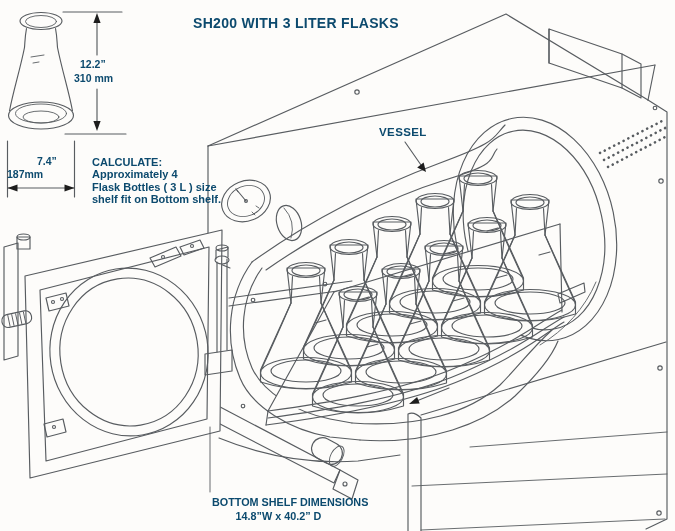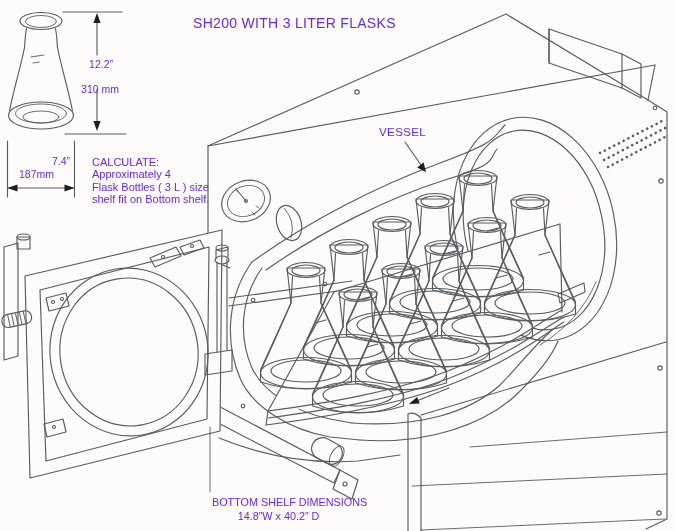--- a/index.html
+++ b/index.html
@@ -11,23 +11,23 @@
     overflow:hidden;
   }
   #lineart{position:absolute;left:0;top:0;}
   #lineart path,#lineart ellipse,#lineart line,#lineart polyline,#lineart circle,#lineart rect{
     fill:none;stroke:#585c60;stroke-width:1.15;stroke-linecap:round;stroke-linejoin:round;
   }
   #lineart .whitefill{fill:#fdfcfa;}
   #lineart .nofill-thin{stroke-width:0.9;}
   #lineart .solidhead{fill:#1d1d1d;stroke:none;}
   #lineart .dots{stroke-dasharray:0.1 5.2;stroke-width:2.6;stroke-linecap:round;}
-  .lbl{position:absolute;font-weight:400;color:#6d28d9;white-space:nowrap;}
+  .lbl{position:absolute;font-weight:700;color:#0c4a6e;white-space:nowrap;}
   .lbl-title{font-size:14px;letter-spacing:.3px;}
-  .lbl-dim{font-size:10.5px;text-align:right;}
+  .lbl-dim{font-size:10.5px;text-align:left;}
   .lbl-note{font-size:11px;line-height:12.4px;}
   .lbl-vessel{font-size:11.5px;letter-spacing:.4px;}
   .lbl-shelf{font-size:10.8px;}
   .lbl-center{text-align:center;}
 </style>
 </head>
 <body>
 
 <div id="stage">
 
@@ -296,21 +296,21 @@
       <path d="M449,388 L414,402"></path>
       <polygon class="solidhead" points="409,404 419.7,403.6 417.1,397.1"></polygon>
     </g>
 
     <path class="nofill-thin" d="M210,427 L210,492"></path>
   </svg>
 
   <div class="lbl lbl-title" style="left:193px;top:15px;">SH200 WITH 3 LITER FLASKS</div>
 
   <div class="lbl lbl-dim" style="left:80px;top:58px;width:33px;">12.2”</div>
-  <div class="lbl lbl-dim" style="left:74px;top:83px;width:45px;">310 mm</div>
+  <div class="lbl lbl-dim" style="left:74px;top:72px;width:45px;">310 mm</div>
   <div class="lbl lbl-dim" style="left:37px;top:155px;width:33px;">7.4”</div>
   <div class="lbl lbl-dim" style="left:7px;top:168px;width:47px;">187mm</div>
 
   <div class="lbl lbl-note" style="left:92px;top:156px;">
     <div>CALCULATE:</div>
     <div>Approximately 4</div>
     <div>Flask Bottles ( 3 L ) size</div>
     <div>shelf fit on Bottom shelf.</div>
   </div>
 

